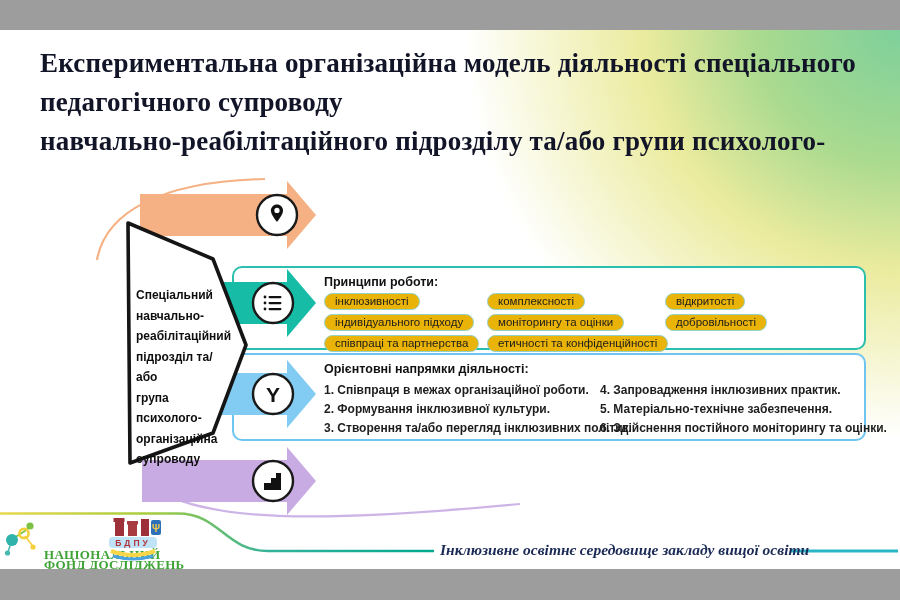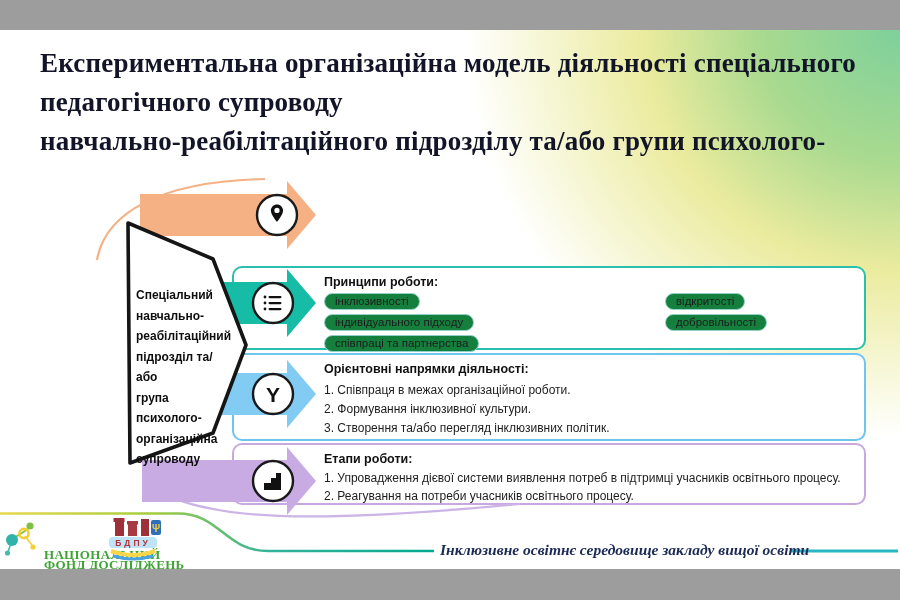--- a/index.html
+++ b/index.html
@@ -20,26 +20,26 @@
   .box .hd{position:absolute;left:90px;top:7px;font-size:12.5px;font-weight:bold;color:#111;}
   .box1{top:148px;height:75px;border:2px solid #F2AB72;}
   .box2{top:236px;height:84px;border:2px solid #2BBFAD;}
   .box3{top:323px;height:88px;border:2px solid #6FC5F0;}
   .box4{top:413px;height:62px;border:2px solid #C7A9E0;}
   .body-text{position:absolute;left:90px;top:26px;width:560px;font-size:12px;
              line-height:16.5px;color:#1d1d1d;}
   .pill-col{position:absolute;top:25px;}
   .pc1{left:90px;}.pc2{left:253px;}.pc3{left:431px;}
   .pill{display:block;width:fit-content;margin-bottom:4px;padding:1px 10px 2px 10px;
-        border:1.3px solid #93d2c9;border-radius:11px;background:#15803d;
+        border:1.3px solid #93d2c9;border-radius:11px;background:#eab308;
         font-size:11.5px;color:#1c1c1c;white-space:nowrap;}
   .item-col{position:absolute;top:26px;font-size:12px;line-height:19px;color:#1d1d1d;}
   .ic1{left:90px;}.ic2{left:366px;}
   .items4{position:absolute;left:90px;top:25px;font-size:12px;line-height:17.5px;color:#1d1d1d;}
-  .item{white-space:nowrap;}
+  .item{white-space:nowrap;font-weight:bold;}
   .pentagon-label{position:absolute;left:136px;top:255px;width:92px;
                   font-size:12px;font-weight:bold;line-height:20.5px;color:#0e0e0e;}
   .nfdu-text{position:absolute;left:44px;top:520px;font-size:13px;font-weight:bold;
              line-height:9.5px;color:#3fa435;letter-spacing:.3px;font-family:Liberation Serif, serif;}
   .tagline{position:absolute;left:440px;top:511px;font-family:"Liberation Serif",serif;
            font-style:italic;font-weight:bold;font-size:15.5px;color:#1b2a55;}
   .bdpu{position:absolute;left:107px;top:486px;}
 </style>
 </head>
 <body>
@@ -56,42 +56,45 @@
     </div>
 
 
     <div class="box box2">
       <div class="hd">Принципи роботи:</div>
       <div class="pill-col pc1">
         <span class="pill">інклюзивності</span>
         <span class="pill">індивідуального підходу</span>
         <span class="pill">співпраці та партнерства</span>
       </div>
+      <div class="pill-col pc2">
+        <span class="pill">комплексності</span>
+        <span class="pill">моніторингу та оцінки</span>
+        <span class="pill">етичності та конфіденційності</span>
+      </div>
       <div class="pill-col pc3">
         <span class="pill">відкритості</span>
         <span class="pill">добровільності</span>
       </div>
     </div>
 
     <div class="box box3">
       <div class="hd">Орієнтовні напрямки діяльності:</div>
       <div class="item-col ic1">
         <div class="item">1. Співпраця в межах організаційної роботи.</div>
         <div class="item">2. Формування інклюзивної культури.</div>
         <div class="item">3. Створення та/або перегляд інклюзивних політик.</div>
       </div>
+      <div class="item-col ic2">
+        <div class="item">4. Запровадження інклюзивних практик.</div>
+        <div class="item">5. Матеріально-технічне забезпечення.</div>
+        <div class="item">6. Здійснення постійного моніторингу та оцінки.</div>
+      </div>
     </div>
 
-    <div class="box box4">
-      <div class="hd">Етапи роботи:</div>
-      <div class="items4">
-        <div class="item">1. Упровадження дієвої системи виявлення потреб в підтримці учасників освітнього процесу.</div>
-        <div class="item">2. Реагування на потреби учасників освітнього процесу.</div>
-      </div>
-    </div>
 
     <svg class="dg" viewBox="0 0 900 539">
       <defs>
         <linearGradient id="footgrad" gradientUnits="userSpaceOnUse" x1="0" y1="0" x2="434" y2="0">
           <stop offset="0" stop-color="#e8d84e"></stop>
           <stop offset="0.35" stop-color="#a5cc3e"></stop>
           <stop offset="0.62" stop-color="#35b39b"></stop>
           <stop offset="1" stop-color="#00A98F"></stop>
         </linearGradient>
       </defs>

